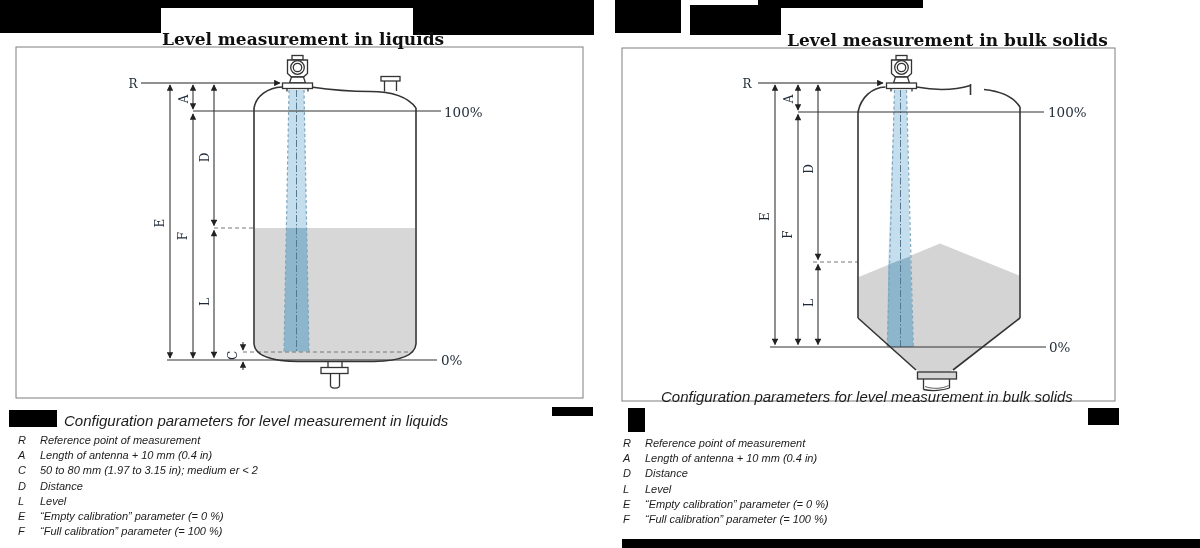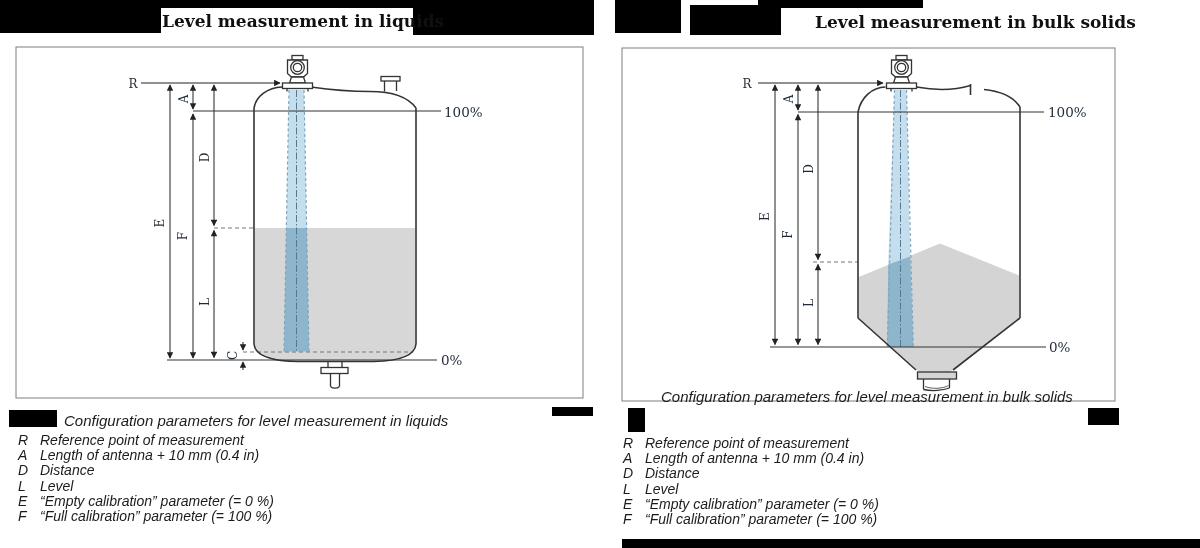--- a/index.html
+++ b/index.html
@@ -1,23 +1,23 @@
 <!DOCTYPE html>
 <html><head>
 <meta charset="utf-8">
 <style>
   * { margin:0; padding:0; box-sizing:border-box; }
   html,body { width:1200px; height:548px; background:#ffffff; overflow:hidden;
               font-family:"Liberation Sans", sans-serif; }
   .blackbox { position:absolute; background:#000; }
   .title { position:absolute; font-family:"DejaVu Serif", serif; font-weight:bold;
-           font-size:17px; color:#101010; white-space:nowrap; }
+           font-size:17px; color:#101010; white-space:nowrap;margin-top:18px; }
   .caption { position:absolute; font-style:italic; font-size:15px; color:#1c1c1c;
              white-space:nowrap; }
-  .legend { position:absolute; font-style:italic; font-size:14px; color:#1c1c1c; }
+  .legend { position:absolute; font-style:italic; font-size:11px; color:#1c1c1c; }
   .lrow { line-height:15.2px; white-space:nowrap; }
   .lkey { display:inline-block; width:22px; }
   svg { position:absolute; left:0; top:0; }
   svg text { font-family:"DejaVu Serif", serif; fill:#1f2a36; }
   .dimlabel { font-size:12px; }
   .pct { font-size:13.5px; }
 </style>
 </head>
 <body>
 
@@ -160,32 +160,33 @@
 </svg>
 
 <div class="blackbox" style="left:0; top:0; width:161px; height:33px;"></div>
 <div class="blackbox" style="left:160px; top:0; width:253px; height:8px;"></div>
 <div class="blackbox" style="left:413px; top:0; width:181px; height:35px;"></div>
 <div class="blackbox" style="left:615px; top:0; width:66px; height:33px;"></div>
 <div class="blackbox" style="left:690px; top:5px; width:91px; height:30px;"></div>
 <div class="blackbox" style="left:758px; top:0; width:165px; height:8px;"></div>
 
 <div class="title" style="left:162px; top:11px; width:250px; text-align:center;">Level measurement in liquids</div>
-<div class="title" style="left:815px; top:12px;">Level measurement in bulk solids</div>
+<div class="title" style="left:787px; top:12px;">Level measurement in bulk solids</div>
 
 <div class="blackbox" style="left:552px; top:407px; width:41px; height:9px;"></div>
 <div class="blackbox" style="left:1088px; top:408px; width:31px; height:17px;"></div>
 <div class="blackbox" style="left:622px; top:539px; width:578px; height:9px;"></div>
 
 <div class="blackbox" style="left:9px; top:410px; width:48px; height:17px;"></div>
 <div class="caption" style="left:64px; top:412px;">Configuration parameters for level measurement in liquids</div>
 
 <div class="legend" style="left:18px; top:433px;">
   <div class="lrow"><span class="lkey">R</span><span>Reference point of measurement</span></div>
   <div class="lrow"><span class="lkey">A</span><span>Length of antenna + 10 mm (0.4 in)</span></div>
+  <div class="lrow"><span class="lkey">C</span><span>50 to 80 mm (1.97 to 3.15 in); medium er &lt; 2</span></div>
   <div class="lrow"><span class="lkey">D</span><span>Distance</span></div>
   <div class="lrow"><span class="lkey">L</span><span>Level</span></div>
   <div class="lrow"><span class="lkey">E</span><span>“Empty calibration” parameter (= 0 %)</span></div>
   <div class="lrow"><span class="lkey">F</span><span>“Full calibration” parameter (= 100 %)</span></div>
 </div>
 
 <div class="blackbox" style="left:628px; top:408px; width:17px; height:24px;"></div>
 <div class="caption" style="left:661px; top:388px;">Configuration parameters for level measurement in bulk solids</div>
 
 <div class="legend" style="left:623px; top:436px;">

